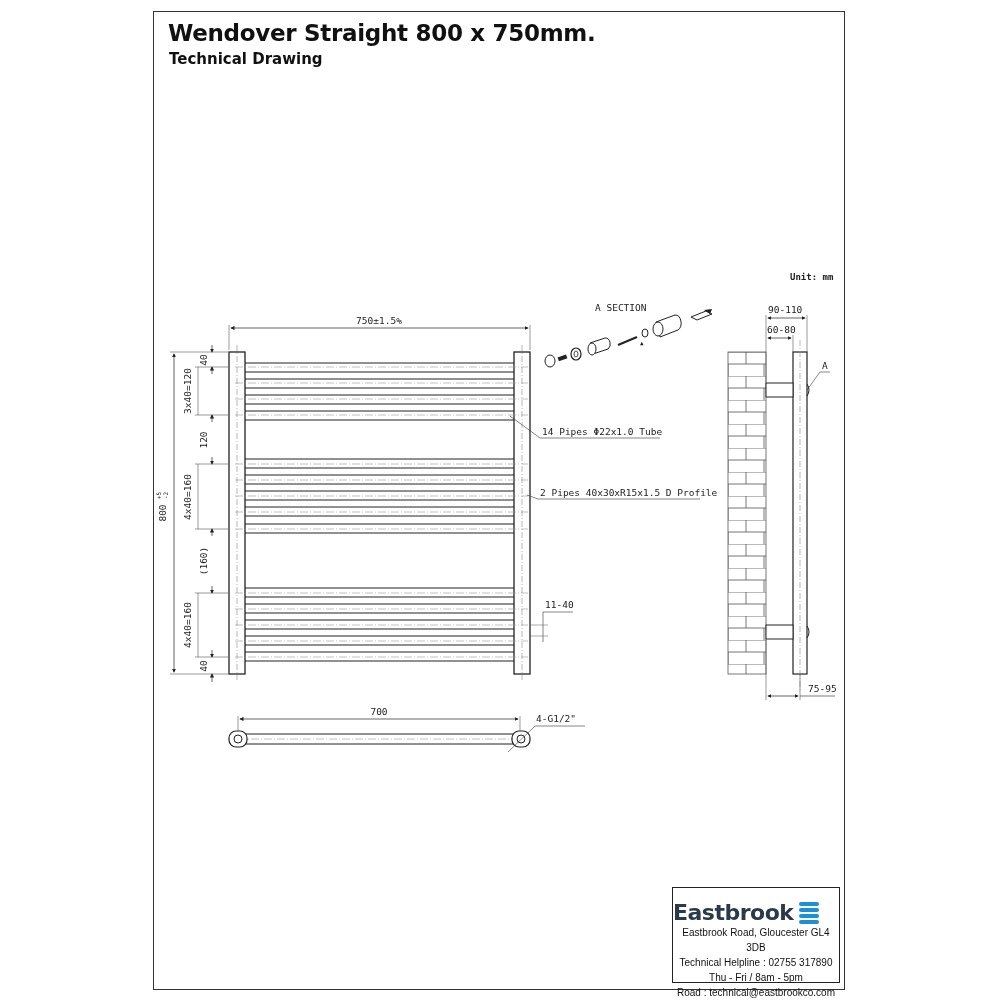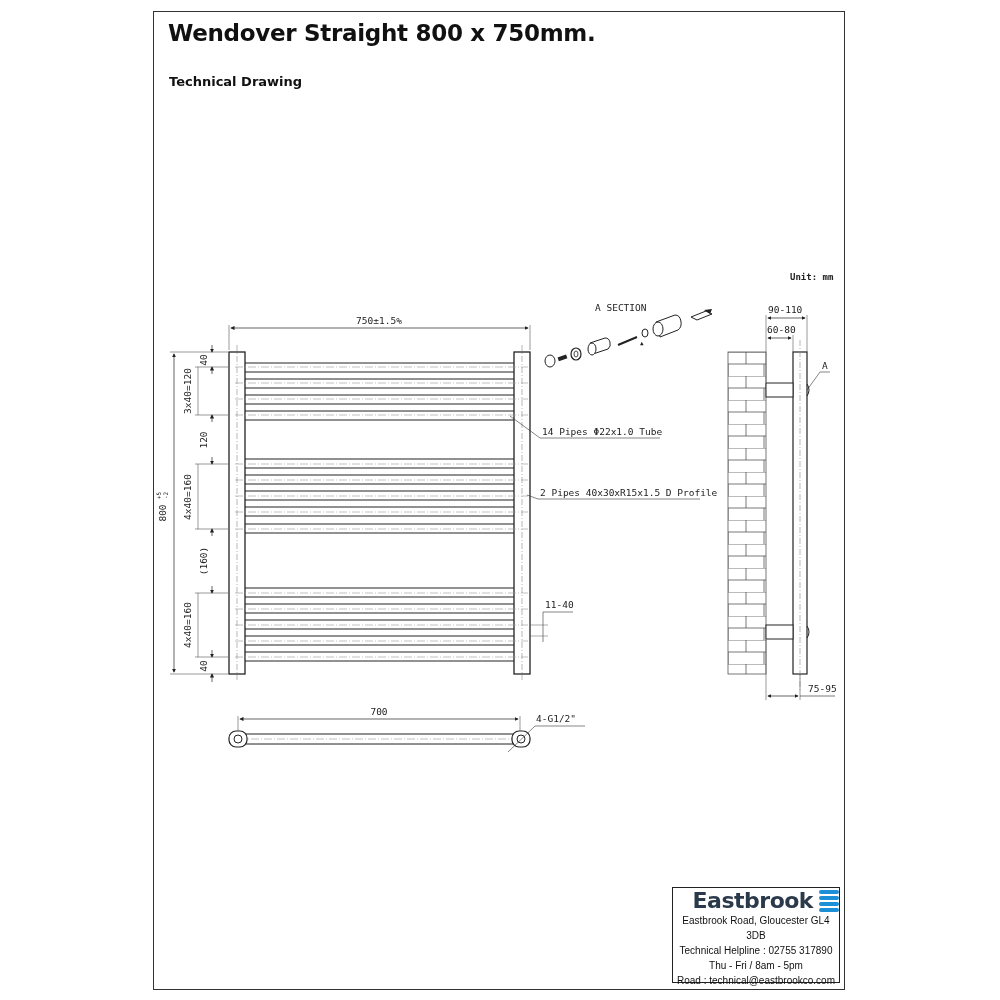--- a/index.html
+++ b/index.html
@@ -1,24 +1,24 @@
 <!DOCTYPE html>
 <html><head>
 <meta charset="utf-8">
 <style>
   html,body{margin:0;padding:0;background:#fff;}
   body{width:1000px;height:1000px;position:relative;overflow:hidden;font-family:"DejaVu Sans",sans-serif;color:#111;}
   .sheet{position:absolute;left:153px;top:11px;width:692px;height:979px;border:1.5px solid #333;box-sizing:border-box;}
   .title{position:absolute;left:168px;top:20px;font-family:"DejaVu Sans",sans-serif;font-weight:bold;font-size:23px;letter-spacing:-0.3px;color:#111;text-align:right;}
-  .subtitle{position:absolute;left:169px;top:50px;font-weight:bold;font-size:13px;color:#111;margin-top:24px;}
+  .subtitle{position:absolute;left:169px;top:50px;font-weight:bold;font-size:15px;color:#111;}
   .unit{position:absolute;left:790px;top:272px;font-family:"DejaVu Sans Mono",monospace;font-size:9px;color:#222;font-weight:bold;}
   svg.drawing{position:absolute;left:0;top:0;}
   .cad{font-family:"DejaVu Sans Mono","Liberation Mono",monospace;font-size:9.5px;fill:#222;}
   .logo-box{position:absolute;left:672px;top:887px;width:168px;height:96px;border:1.5px solid #222;box-sizing:border-box;background:#fff;text-align:center;}
-  .logo-row{display:flex;align-items:center;justify-content:flex-end;margin-top:0;}
+  .logo-row{display:flex;align-items:center;justify-content:flex-start;margin-top:12px;}
   .logo-text{font-family:"DejaVu Sans",sans-serif;font-weight:bold;font-size:22px;color:#2b3a4a;letter-spacing:-0.5px;}
   .logo-waves{margin-left:6px;display:flex;flex-direction:column;gap:2px;}
   .logo-waves span{display:block;width:20px;height:4px;background:#1d8fd6;border-radius:2px;}
   .info-line{font-family:"Liberation Sans",sans-serif;font-size:10px;color:#111;line-height:15px;}
 </style>
 </head>
 <body>
 
 <div class="sheet"></div>
 

